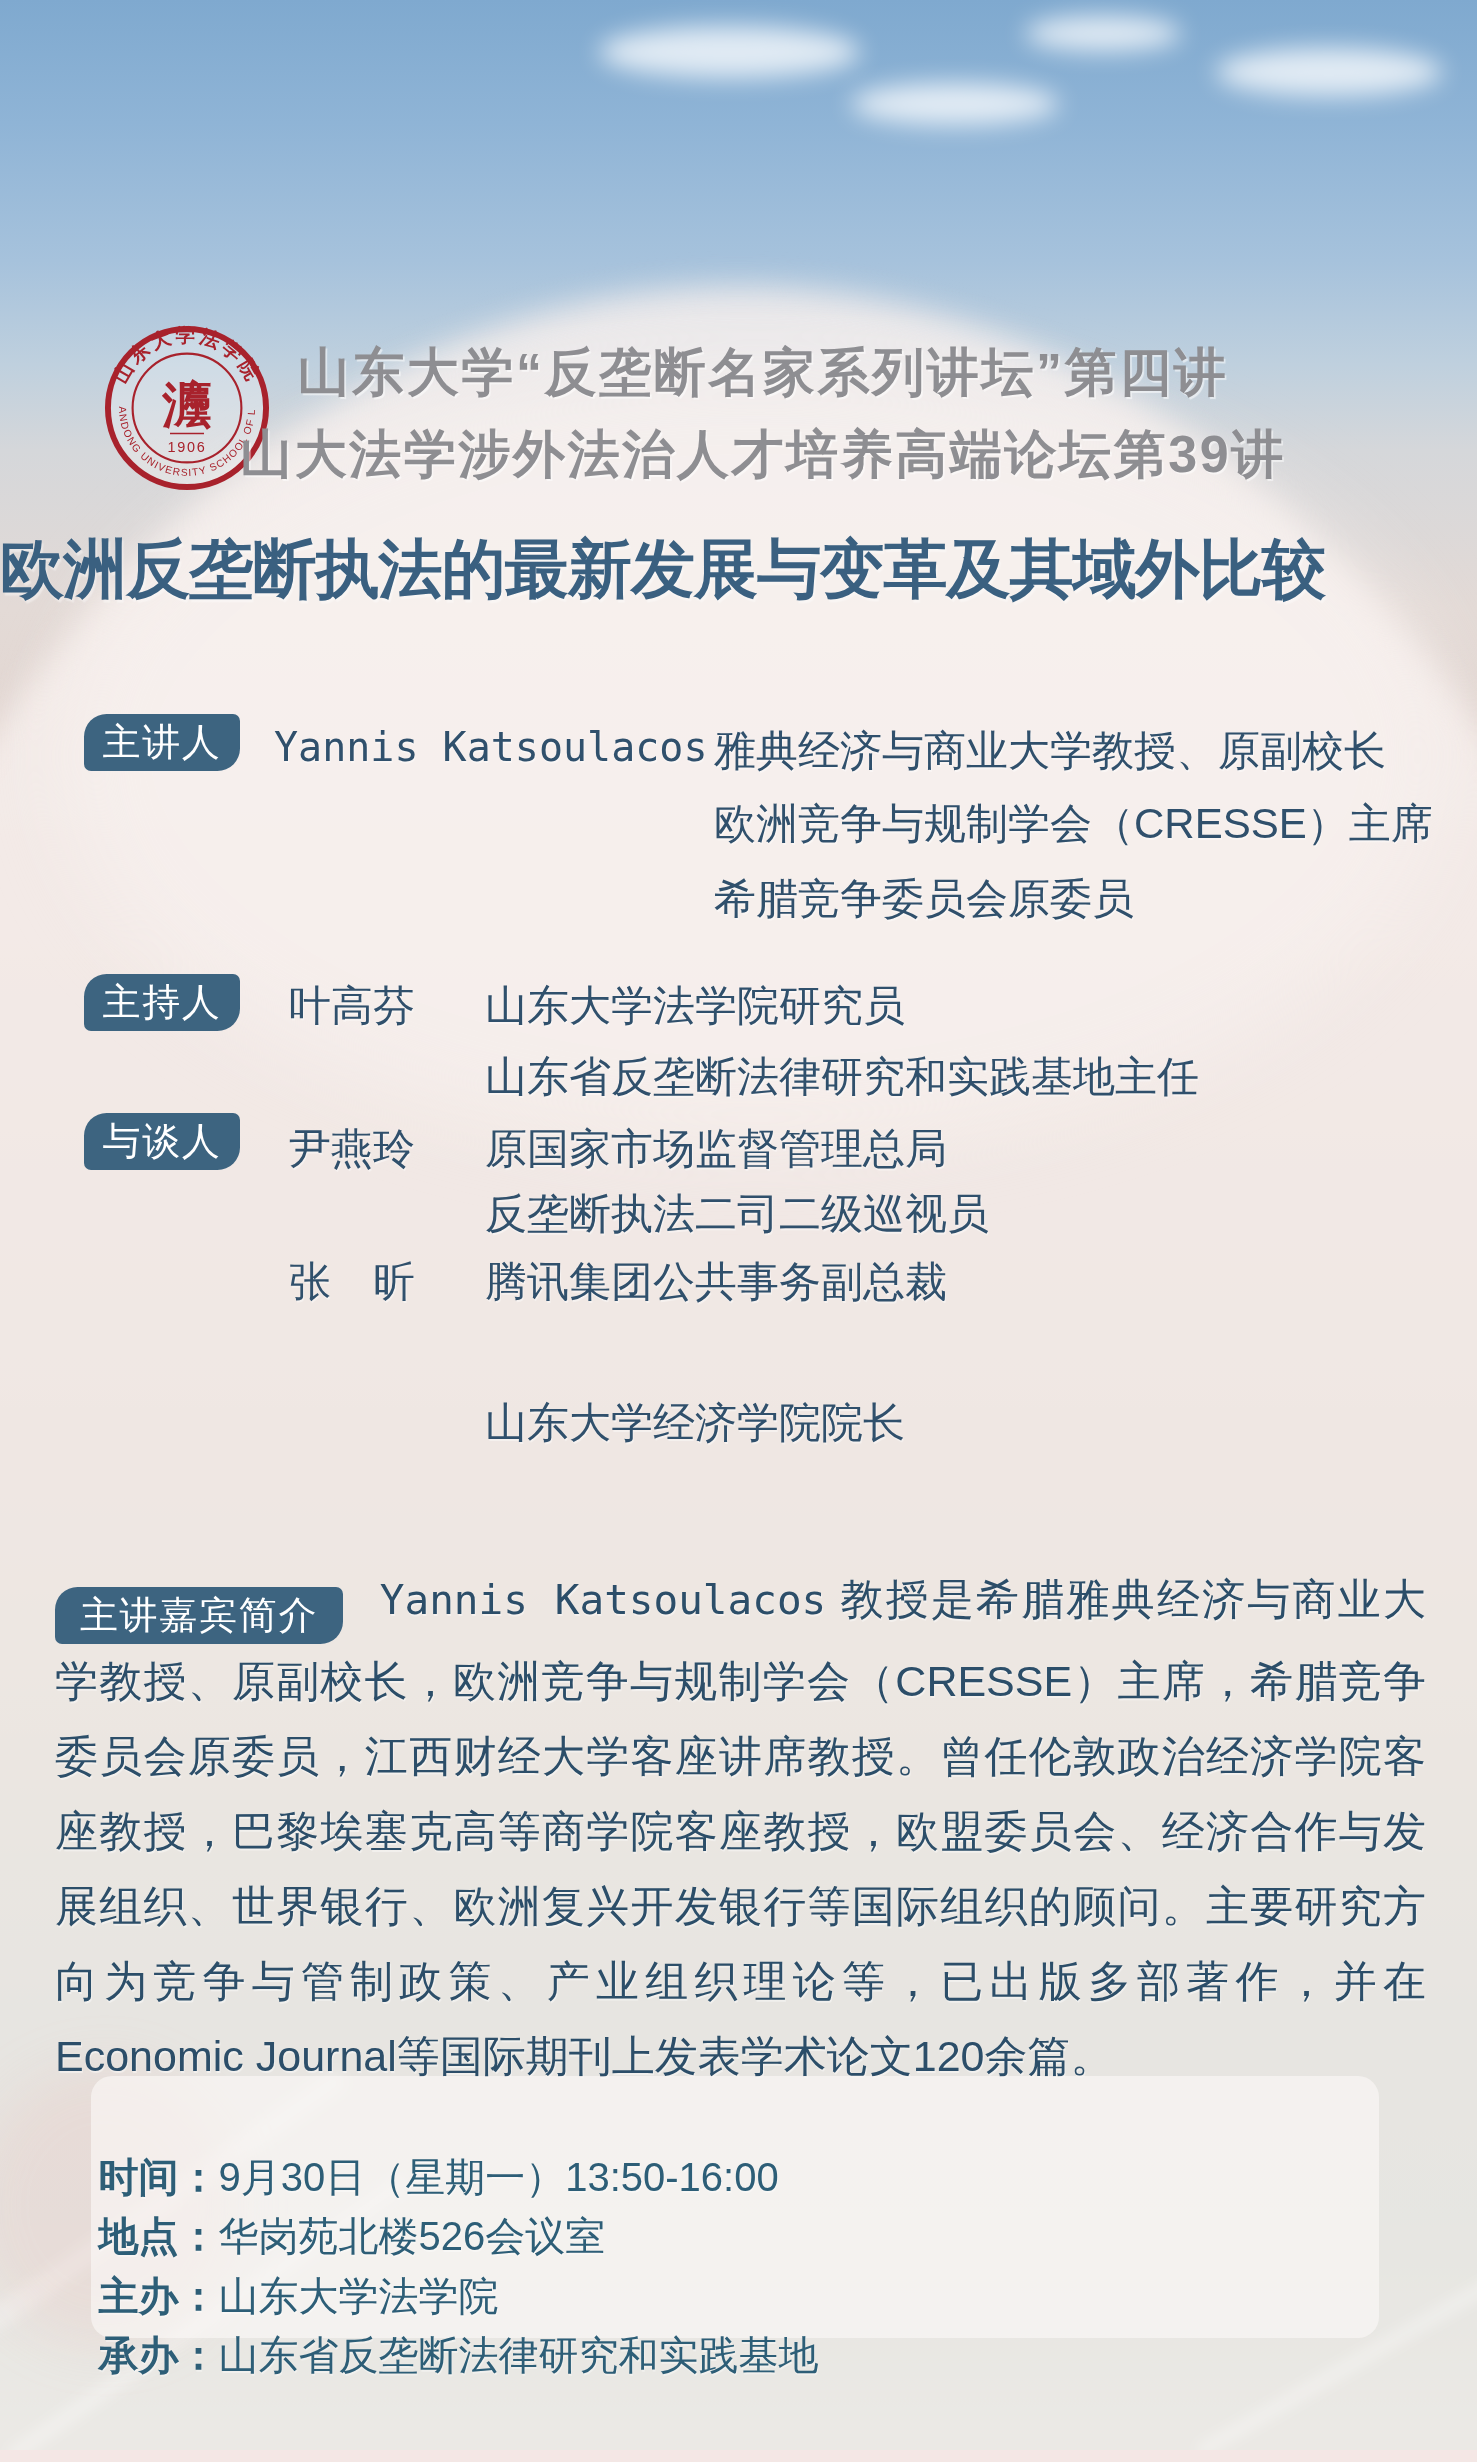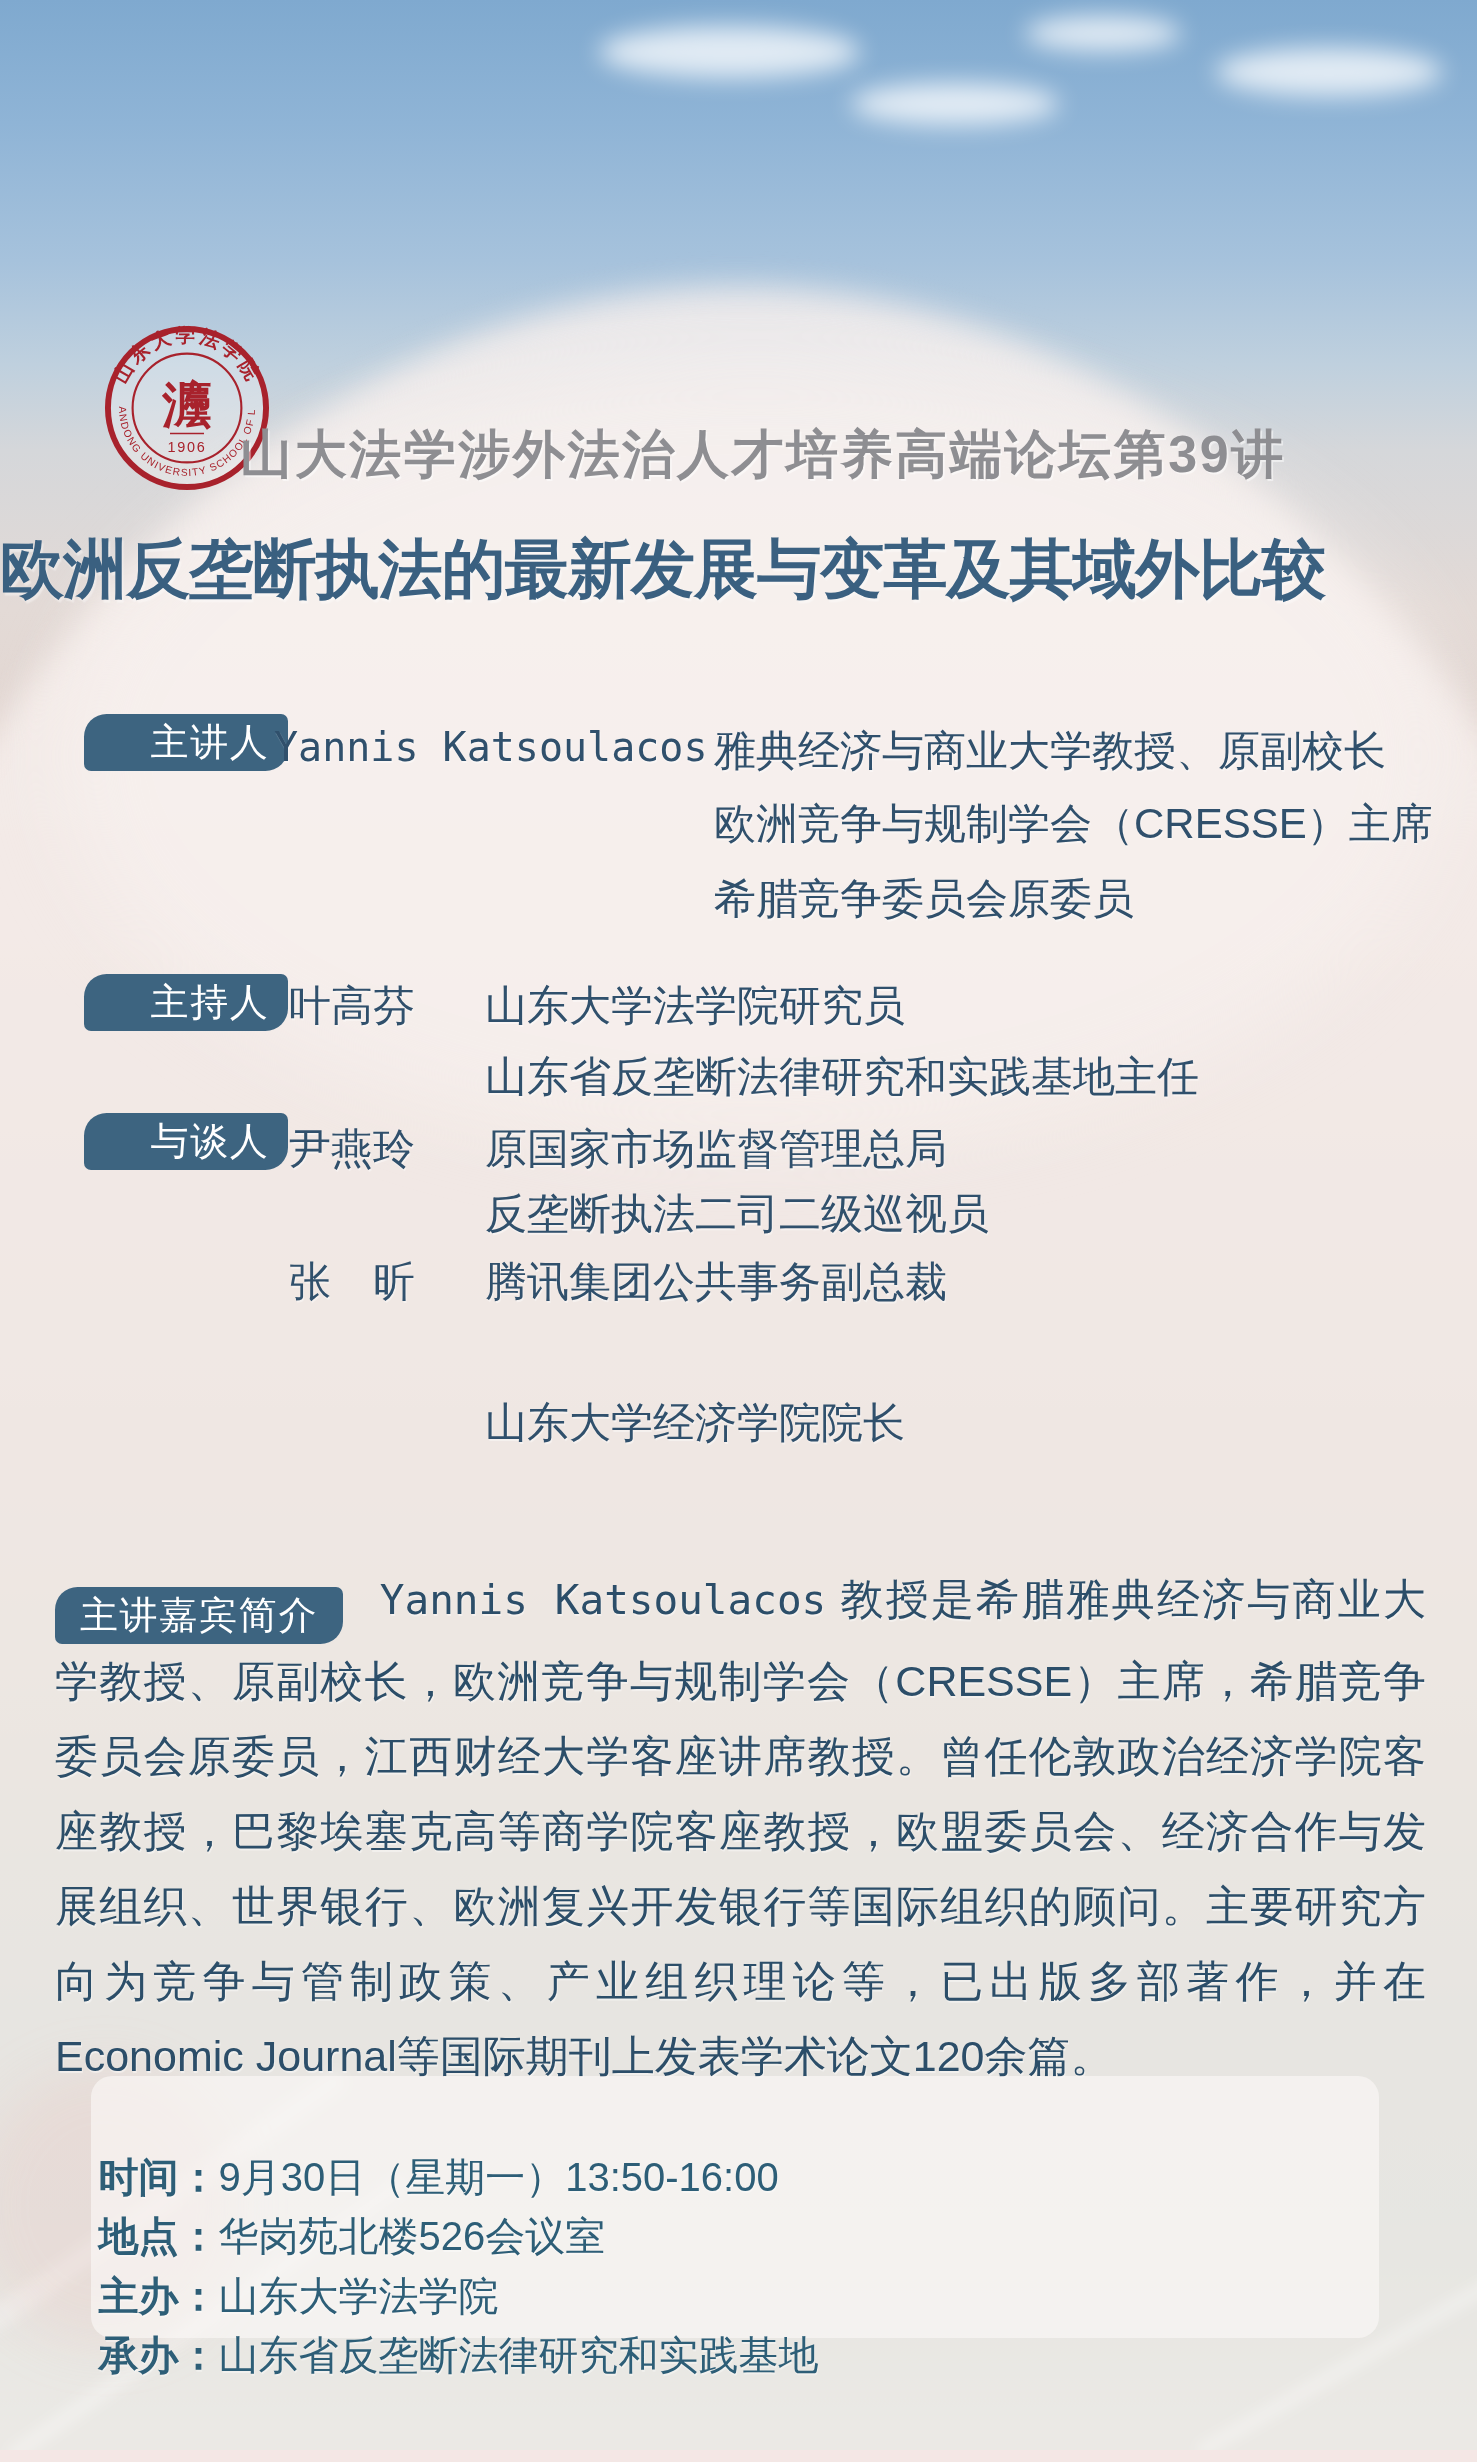--- a/index.html
+++ b/index.html
@@ -21,21 +21,21 @@
   .hdr{position:absolute;left:48px;width:1430px;text-align:center;font-weight:bold;
     color:#8e8e92;font-size:52px;letter-spacing:2.6px;line-height:56px;
     text-shadow:1.7px 1.7px 0.9px rgba(255,255,255,0.55);}
   .hdr1{top:344px;} .hdr2{top:426px;}
   .main-title{position:absolute;left:0;top:533px;width:1477px;text-align:left;
     font-size:64px;font-weight:bold;color:#3a6080;letter-spacing:-0.9px;line-height:73px;
     text-shadow:1.7px 2.6px 1.7px rgba(255,255,255,0.4);}
 
   .badge{position:absolute;left:84px;width:156px;height:57px;background:#3d6480;
     border-radius:22.6px 7px 22.6px 7px;color:#ffffff;font-size:38px;letter-spacing:1.7px;
-    display:flex;align-items:center;justify-content:center;padding-left:48px;}
+    display:flex;align-items:center;justify-content:center;}
   .row{position:absolute;left:0;width:1477px;height:49px;font-size:42px;color:#30506c;
     text-shadow:0.9px 1.7px 0.9px rgba(255,255,255,0.45);}
   .row .name{position:absolute;left:289px;white-space:pre;}
   .row .desc{position:absolute;left:485px;white-space:pre;}
   .spk-name{position:absolute;left:274px;top:724px;font-family:"DejaVu Sans Mono",monospace;
     font-size:40px;color:#30506c;text-shadow:0.9px 1.7px 0.9px rgba(255,255,255,0.45);}
   .spk-desc{position:absolute;left:714px;font-size:42px;color:#30506c;white-space:pre;
     text-shadow:0.9px 1.7px 0.9px rgba(255,255,255,0.45);}
 
   .bio{position:absolute;left:55px;top:1562px;width:1371px;font-size:43px;line-height:75px;
@@ -82,20 +82,21 @@
       <textPath href="#arcTop" startOffset="50%" text-anchor="middle">山东大学法学院</textPath>
     </text>
     <text font-size="12" letter-spacing="1.4">
       <textPath href="#arcBottom" startOffset="50%" text-anchor="middle">SHANDONG UNIVERSITY SCHOOL OF LAW</textPath>
     </text>
     <text x="100" y="116" font-size="58" text-anchor="middle" font-weight="bold">灋</text>
     <line x1="80" y1="130" x2="120" y2="130" stroke="#a8222c" stroke-width="2"></line>
     <text x="100" y="152" font-size="17" letter-spacing="2" text-anchor="middle">1906</text>
   </svg>
 
+  <div class="hdr hdr1">山东大学“反垄断名家系列讲坛”第四讲</div>
   <div class="hdr hdr2">山大法学涉外法治人才培养高端论坛第39讲</div>
 
   <div class="main-title">欧洲反垄断执法的最新发展与变革及其域外比较</div>
 
   <div class="badge" style="top:714px;">主讲人</div>
   <div class="spk-name">Yannis Katsoulacos</div>
   <div class="spk-desc" style="top:723px;">雅典经济与商业大学教授、原副校长</div>
   <div class="spk-desc" style="top:796px;">欧洲竞争与规制学会（CRESSE）主席</div>
   <div class="spk-desc" style="top:871px;">希腊竞争委员会原委员</div>
 

